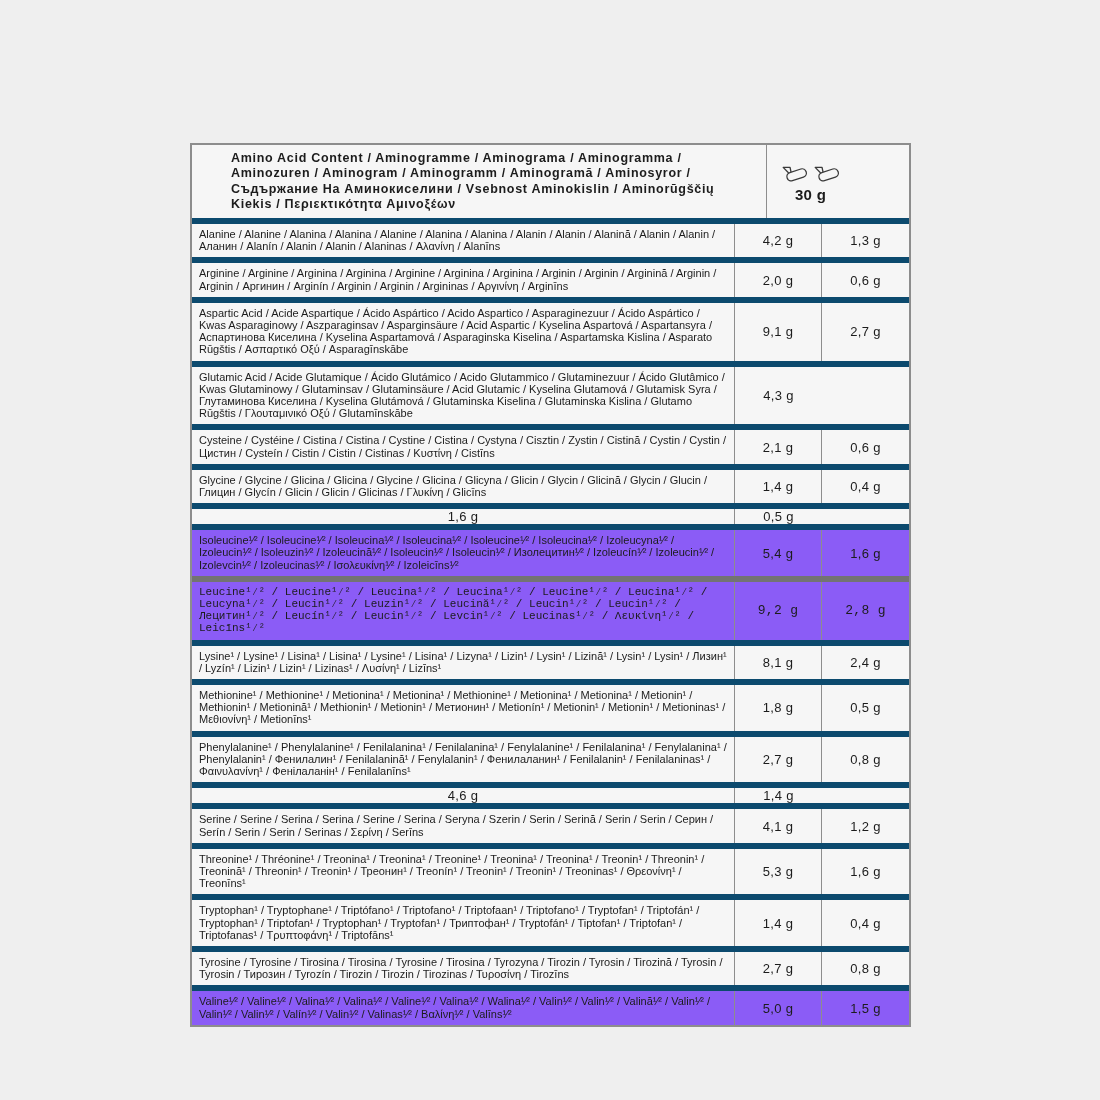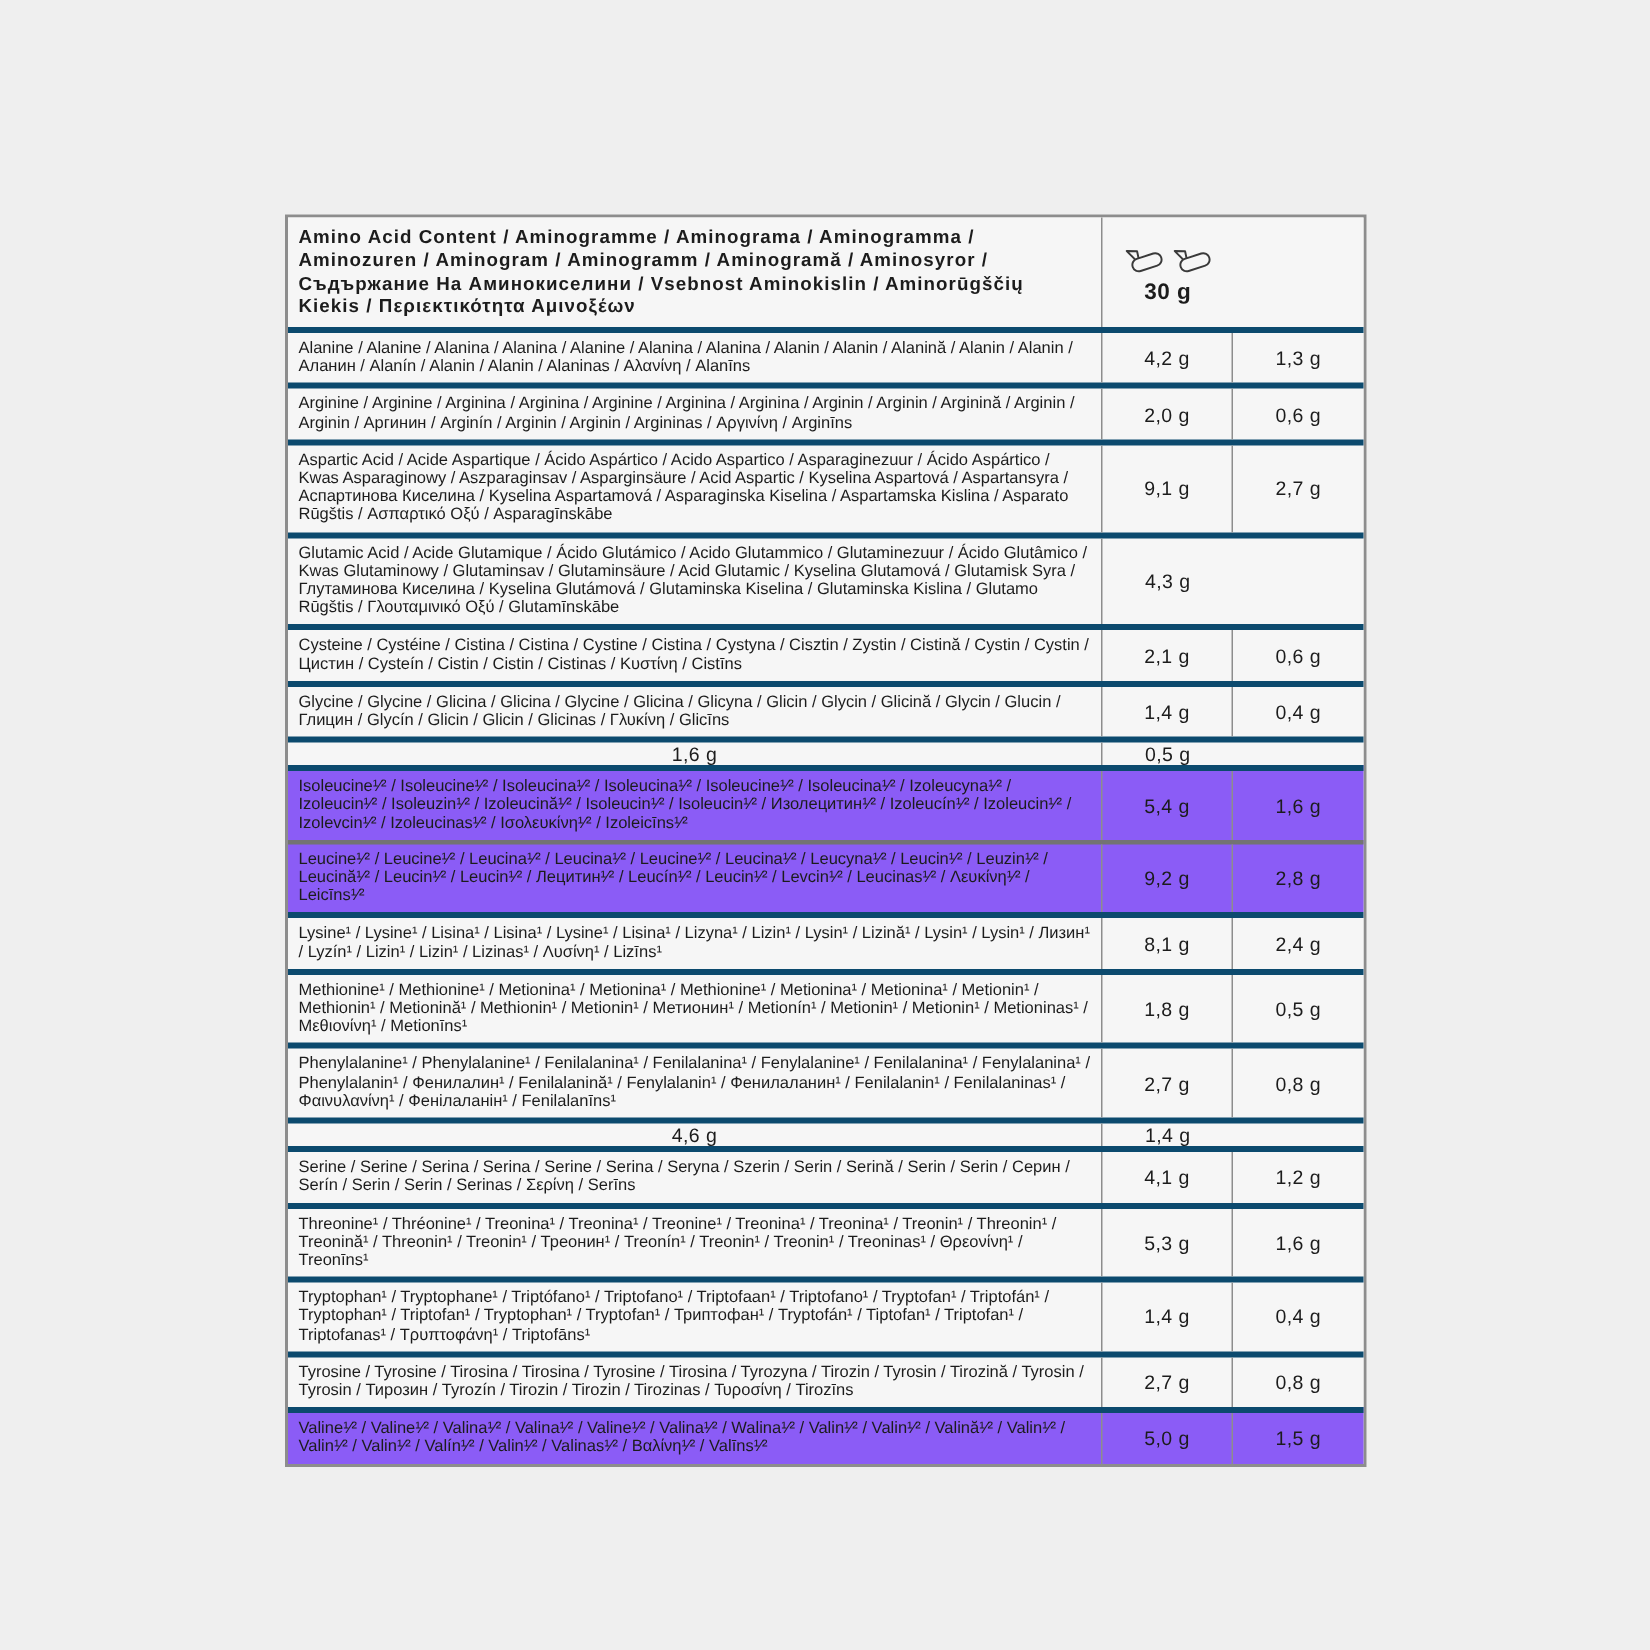--- a/index.html
+++ b/index.html
@@ -13,26 +13,26 @@
   }
   .label-table {
     position:absolute;
     left:190px; top:143px; width:721px;
     border:2px solid #8d8d8d;
     background:#f6f6f6;
   }
   .row {
     display:grid;
     grid-template-columns:543px 87px auto;
-    border-top:4px solid #0c4a6e;
+    border-top:6px solid #0c4a6e;
     background:#f6f6f6;
   }
-  .row.header { border-top:none; }
+  .row.header { border-top:none;padding-left:32px; }
   .row.shaded { background:#8b5cf6; }
-  .row.shaded + .row.shaded { border-top:3px solid #737373; }
+  .row.shaded + .row.shaded { border-top:6px solid #737373;font-family:Liberation Mono, monospace; }
   .cell { min-width:0; }
   .name-cell {
     padding:4px 7px 5px 7px;
     font-size:11px;
     line-height:1.11;
     letter-spacing:0px;
     border-right:1px solid #8d8d8d;
   }
   .val-cell {
     display:flex; flex-direction:column;

